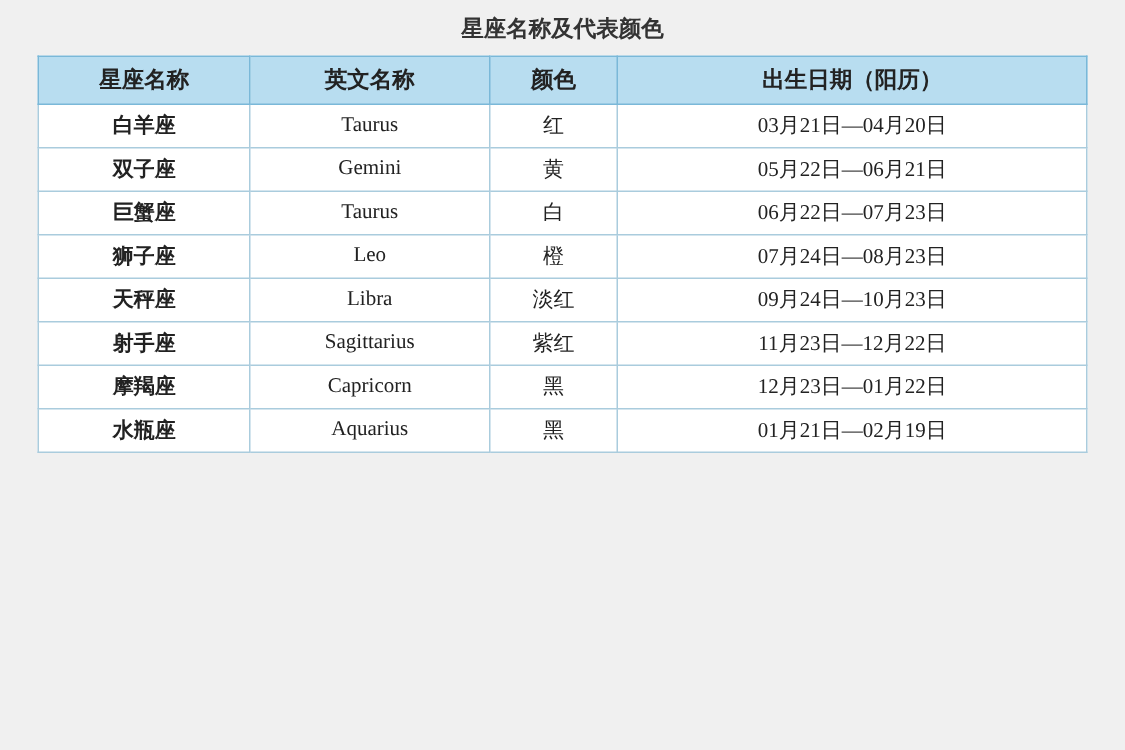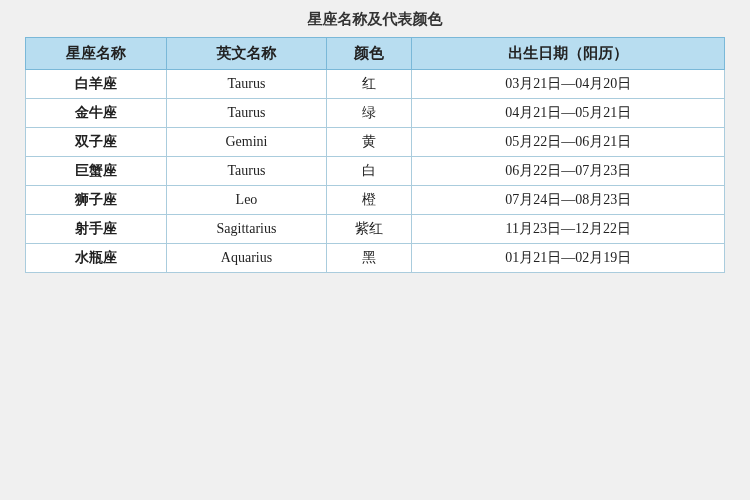--- a/index.html
+++ b/index.html
@@ -69,48 +69,54 @@
       </tr>
     </thead>
     <tbody id="table-body">
     <tr>
           <td>白羊座</td>
           <td>Taurus</td>
           <td>红</td>
           <td>03月21日—04月20日</td>
         </tr>
         <tr>
-          <td>金牛座</td>
-          <td>Taurus</td>
-          <td>绿</td>
-          <td>04月21日—05月21日</td>
-        </tr>
-        <tr>
           <td>双子座</td>
           <td>Gemini</td>
           <td>黄</td>
           <td>05月22日—06月21日</td>
         </tr>
         <tr>
           <td>巨蟹座</td>
           <td>Taurus</td>
           <td>白</td>
           <td>06月22日—07月23日</td>
         </tr>
         <tr>
           <td>狮子座</td>
           <td>Leo</td>
           <td>橙</td>
           <td>07月24日—08月23日</td>
         </tr>
         <tr>
+          <td>天秤座</td>
+          <td>Libra</td>
+          <td>淡红</td>
+          <td>09月24日—10月23日</td>
+        </tr>
+        <tr>
           <td>射手座</td>
           <td>Sagittarius</td>
           <td>紫红</td>
           <td>11月23日—12月22日</td>
+        </tr>
+        <tr>
+          <td>摩羯座</td>
+          <td>Capricorn</td>
+          <td>黑</td>
+          <td>12月23日—01月22日</td>
         </tr>
         <tr>
           <td>水瓶座</td>
           <td>Aquarius</td>
           <td>黑</td>
           <td>01月21日—02月19日</td>
         </tr>
       </tbody>
   </table>
 </div>

